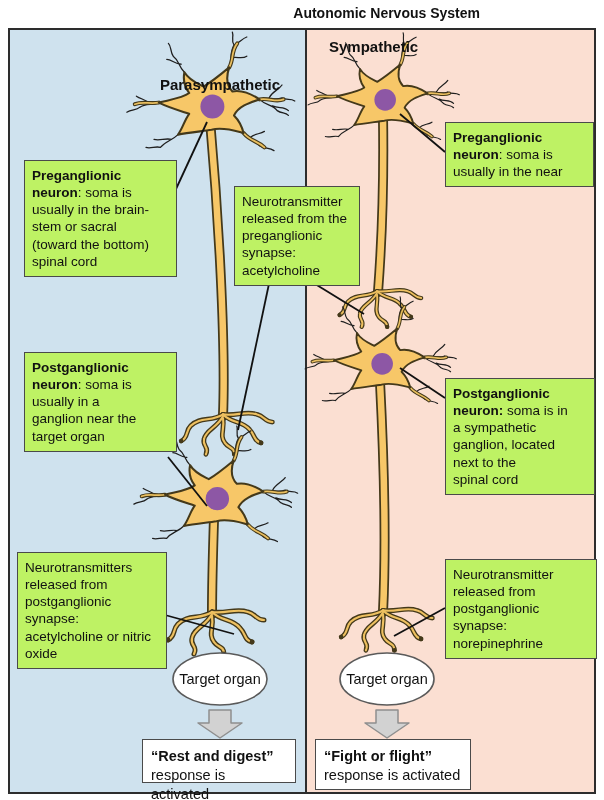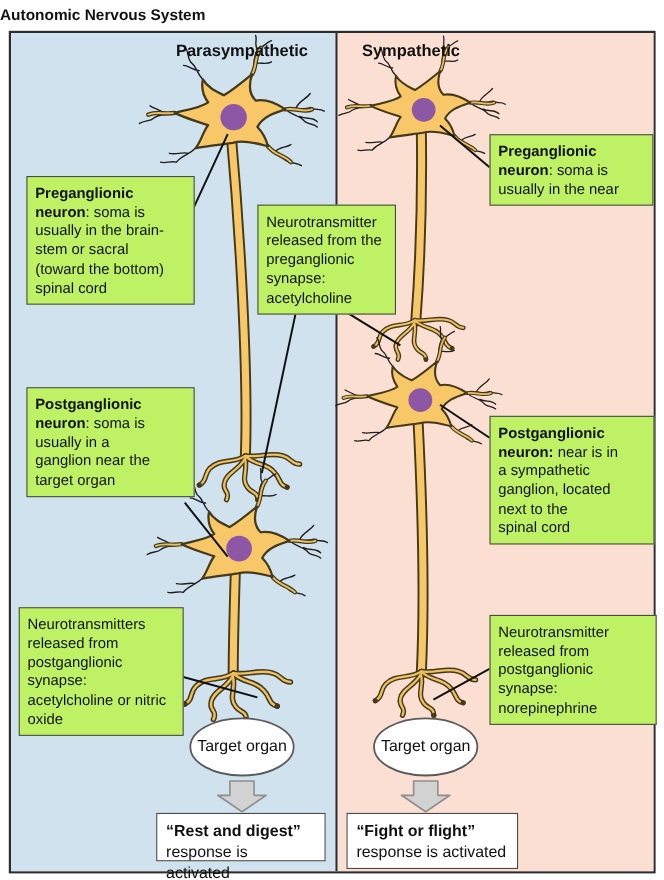--- a/index.html
+++ b/index.html
@@ -3,30 +3,30 @@
 <meta charset="utf-8">
 <style>
   :root{
     --panel-blue:#cfe2ee; --panel-peach:#fbdfd2; --neuron-fill:#f7c768;
     --neuron-outline:#44391a; --nucleus:#8d57a5; --arrow-fill:#d2d2d2;
     --arrow-stroke:#8f8f8f; --box-border:#4a4a4a; --frame:#2d2d2d; --line:#111111;
   }
   html,body{margin:0;padding:0;}
   body{width:604px;height:800px;background:#ffffff;position:relative;
        font-family:"Liberation Sans",sans-serif;color:#111;}
-  .title{position:absolute;left:0;top:5px;width:480px;text-align:left;
+  .title{position:absolute;left:0;top:5px;width:480px;text-align:right;
          font-size:14px;font-weight:bold;}
   .frame{position:absolute;left:8px;top:28px;width:588px;height:766px;
          border:2px solid var(--frame);box-sizing:border-box;}
   .panel{position:absolute;top:0;height:100%;box-sizing:border-box;}
   .panel.left{left:0;width:297px;background:var(--panel-blue);
               border-right:2px solid var(--frame);}
   .panel.right{left:297px;width:287px;background:var(--panel-peach);}
   .panel-header{position:absolute;top:8px;font-size:15px;font-weight:bold;}
-  .ph-left{left:55px;width:215px;text-align:right;}
+  .ph-left{left:55px;width:215px;text-align:right;margin-top:38px;}
   .ph-right{left:319px;text-align:right;}
   svg.overlay{position:absolute;left:0;top:0;width:584px;height:762px;}
   .callout{position:absolute;background:#bef264;border:1.5px solid var(--box-border);
            padding:6px 7px;font-size:13.5px;line-height:1.27;white-space:pre-line;
            box-sizing:border-box;}
   .response{position:absolute;background:#ffffff;border:1.5px solid var(--box-border);
             padding:7px 8px;font-size:14.5px;line-height:1.3;white-space:pre-line;
             box-sizing:border-box;}
   .organ-label{position:absolute;font-size:14.5px;text-align:center;}
   .soma-body{fill:var(--neuron-fill);stroke:var(--neuron-outline);stroke-width:2.6;
@@ -165,21 +165,21 @@
 postganglionic
 synapse:
 acetylcholine or nitric
 oxide</span></div>
 
   <div class="callout" style="left:435px;top:92px;width:149px;"><b>Preganglionic
 neuron</b><span>: soma is
 usually in the near</span></div>
 
   <div class="callout" style="left:435px;top:348px;width:150px;"><b>Postganglionic
-neuron:</b><span> near is in
+neuron:</b><span> soma is in
 a sympathetic
 ganglion, located
 next to the
 spinal cord</span></div>
 
   <div class="callout" style="left:435px;top:529px;width:152px;"><span>Neurotransmitter
 released from
 postganglionic
 synapse:
 norepinephrine</span></div>

